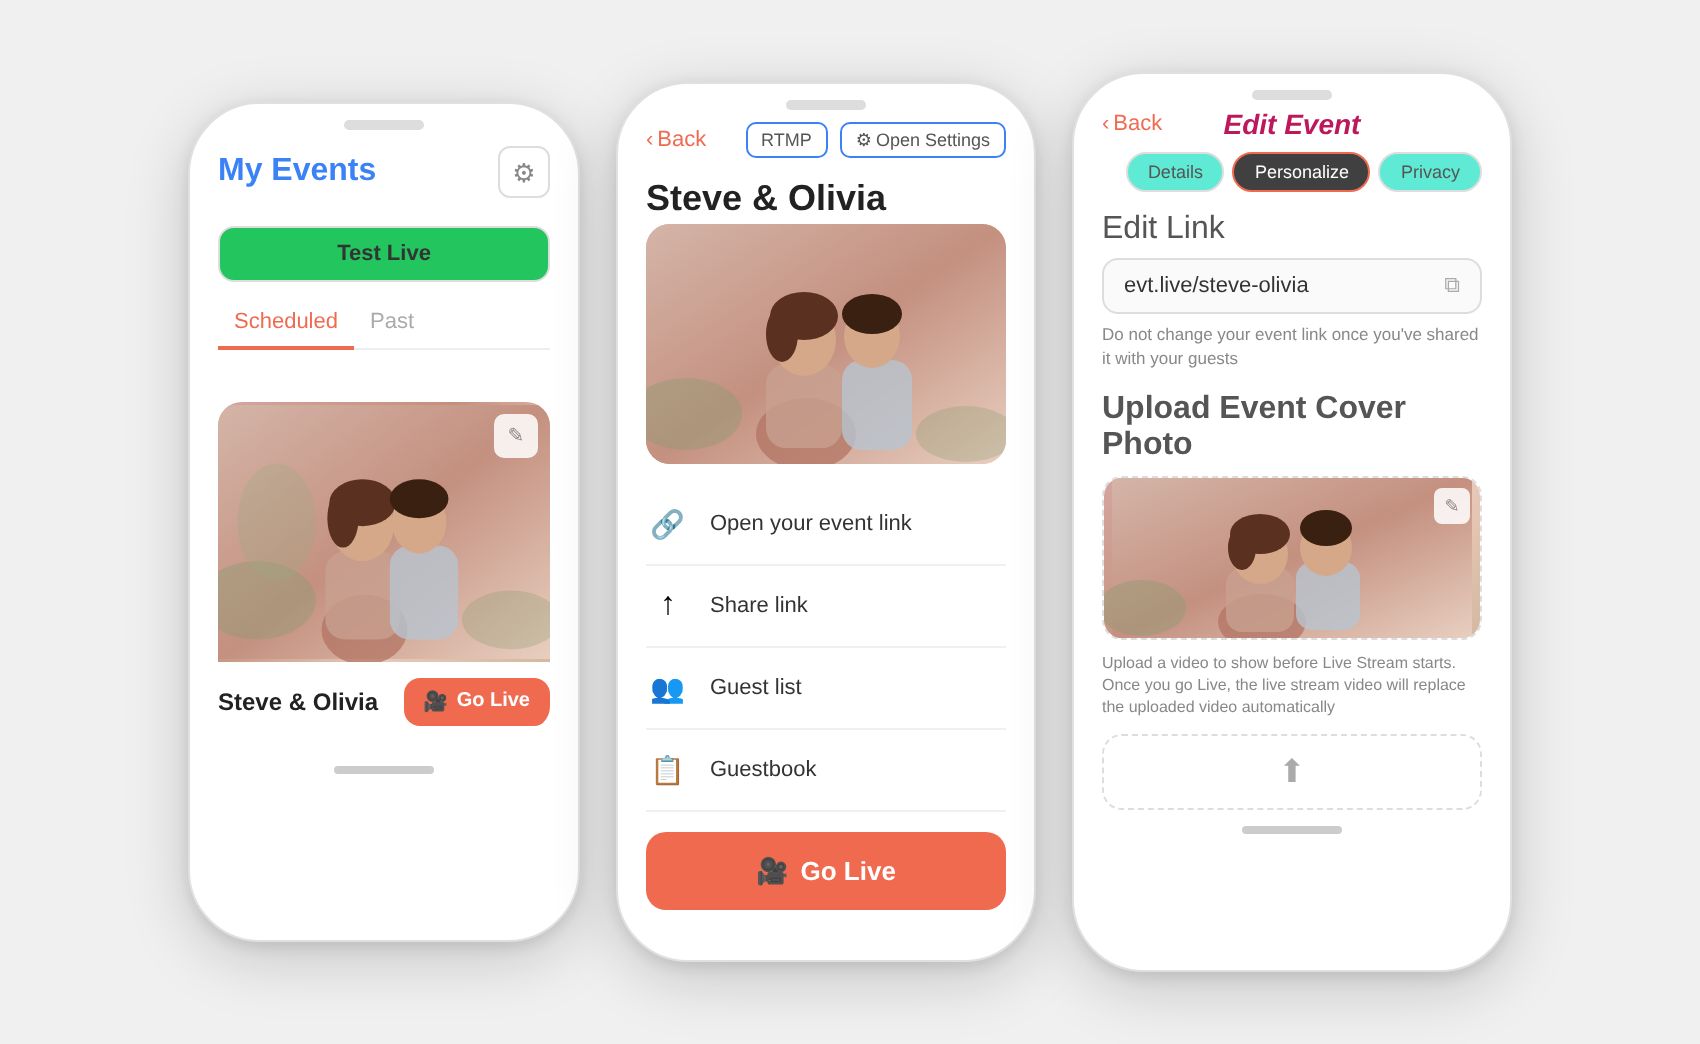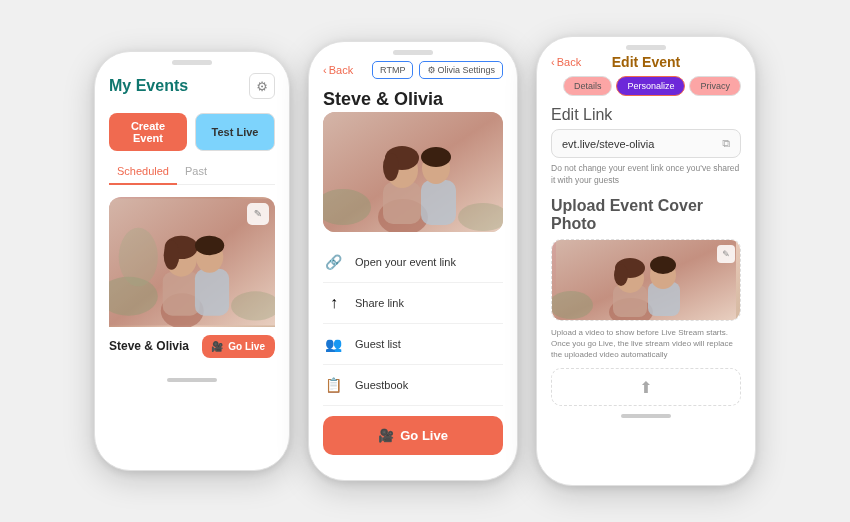--- a/index.html
+++ b/index.html
@@ -70,21 +70,21 @@
     .p1-header {
       display: flex;
       justify-content: space-between;
       align-items: center;
       margin-bottom: 10px;
       padding: 4px 0;
     }
     .p1-title {
       font-size: 16px;
       font-weight: 700;
-      color: #0f766e;
+      color: #3b82f6;
     }
     .p1-gear {
       width: 26px;
       height: 26px;
       border: 1.5px solid #ddd;
       border-radius: 6px;
       display: flex;
       align-items: center;
       justify-content: center;
       font-size: 13px;
@@ -101,33 +101,33 @@
       color: #fff;
       border: none;
       border-radius: 8px;
       padding: 7px 12px;
       font-size: 11px;
       font-weight: 600;
       cursor: pointer;
       flex: 1;
     }
     .btn-test-live {
-      background: #7dd3fc;
+      background: #22c55e;
       color: #333;
       border: 1.5px solid #ddd;
       border-radius: 8px;
       padding: 7px 12px;
       font-size: 11px;
       font-weight: 600;
       cursor: pointer;
       flex: 1;
     }
     .p1-tabs {
       display: flex;
-      margin-bottom: 12px;
+      margin-bottom: 26px;
       border-bottom: 1.5px solid #eee;
     }
     .p1-tab {
       font-size: 11px;
       padding: 4px 8px 6px;
       cursor: pointer;
       color: #aaa;
       font-weight: 500;
     }
     .p1-tab.active {
@@ -307,40 +307,41 @@
       display: flex;
       align-items: center;
       gap: 2px;
     }
     .p3-title {
       position: absolute;
       left: 50%;
       transform: translateX(-50%);
       font-size: 14px;
       font-weight: 700;
-      color: #a16207;
+      color: #be185d;
+      font-style: italic;
     }
     .p3-tabs-row {
       display: flex;
       gap: 4px;
       margin-bottom: 10px;
       justify-content: flex-end;
     }
     .p3-tab-btn {
       font-size: 9px;
       padding: 4px 10px;
       border-radius: 16px;
       border: 1px solid #ddd;
       cursor: pointer;
-      background: #fca5a5;
+      background: #5eead4;
       color: #555;
       font-weight: 500;
     }
     .p3-tab-btn.active {
-      background: #6d28d9;
+      background: #404040;
       color: #fff;
       border-color: #f06a50;
     }
     .p3-section-label {
       font-size: 16px;
       color: #555;
       margin-bottom: 5px;
       font-weight: 500;
     }
     .p3-link-field {
@@ -440,21 +441,20 @@
       <div class="phone-notch"></div>
     </div>
     <div class="phone-content">
       <div class="p1-header">
         <span class="p1-title">My Events</span>
         <div class="p1-gear">
           <span>⚙</span>
         </div>
       </div>
       <div class="p1-buttons">
-        <button class="btn-create-event">Create Event</button>
         <button class="btn-test-live">Test Live</button>
       </div>
       <div class="p1-tabs">
         <div class="p1-tab active">Scheduled</div>
         <div class="p1-tab">Past</div>
       </div>
       <div class="p1-event-card">
         <div class="p1-event-img">
           <svg class="couple-svg" viewBox="0 0 170 130" xmlns="http://www.w3.org/2000/svg">
             <defs>
@@ -513,21 +513,21 @@
         <div class="p2-back">
           <span>‹</span>
           <span>Back</span>
         </div>
         <div class="p2-nav-right">
           <div class="p2-nav-btn">
             <span>RTMP</span>
           </div>
           <div class="p2-nav-btn">
             <span>⚙</span>
-            <span>Olivia Settings</span>
+            <span>Open Settings</span>
           </div>
         </div>
       </div>
       <div class="p2-event-title">Steve &amp; Olivia</div>
       <div class="p2-event-img">
         <svg class="couple-svg" viewBox="0 0 180 120" xmlns="http://www.w3.org/2000/svg">
           <defs>
             <linearGradient id="bg2" x1="0%" y1="0%" x2="100%" y2="100%">
               <stop offset="0%" style="stop-color:#d4b5a8"></stop>
               <stop offset="50%" style="stop-color:#c49080"></stop>

